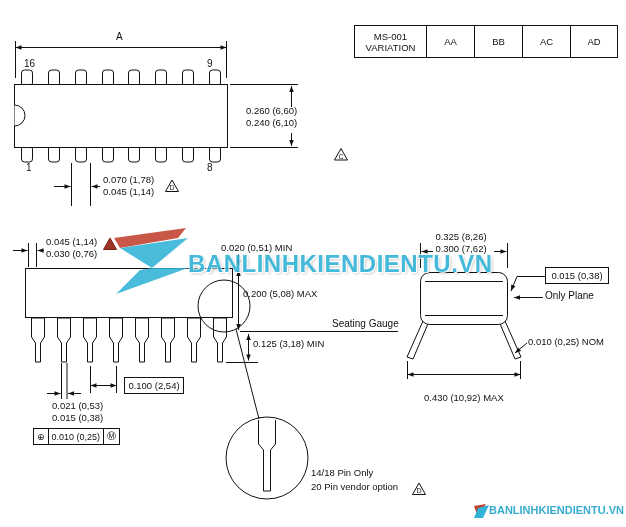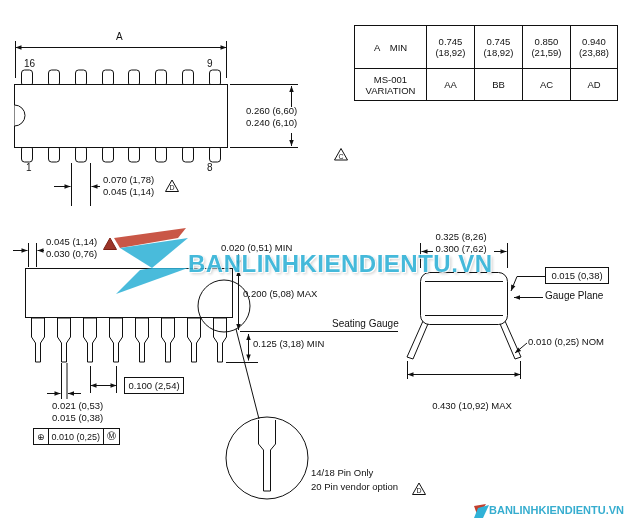--- a/index.html
+++ b/index.html
@@ -190,31 +190,20 @@
 
   <table class="dim-table">
     <colgroup>
         <col style="width:72px">
         <col style="width:48px">
         <col style="width:48px">
         <col style="width:48px">
         <col style="width:47px">
       </colgroup>
     <tbody>
-    <tr style="height:43px">
-      <td>A MIN</td>
-      <td>0.745
-(18,92)</td>
-      <td>0.745
-(18,92)</td>
-      <td>0.850
-(21,59)</td>
-      <td>0.940
-(23,88)</td>
-    </tr>
     <tr style="height:32px">
       <td>MS-001
 VARIATION</td>
       <td>AA</td>
       <td>BB</td>
       <td>AC</td>
       <td>AD</td>
     </tr>
   </tbody>
     </table>
@@ -232,20 +221,20 @@
     <span>⊕</span>
     <span class="sep">0.010 (0,25)</span>
     <span class="sep">Ⓜ</span>
   </div>
   <div class="lbl" style="left:311px;top:467px">14/18 Pin Only</div>
   <div class="lbl" style="left:311px;top:481px">20 Pin vendor option</div>
 
   <div class="lbl" style="left:430px;top:231px;width:62px;text-align:center">0.325 (8,26)
 0.300 (7,62)</div>
   <div class="boxed" style="left:545px;top:267px;width:62px;height:15px">0.015 (0,38)</div>
-  <div class="lbl big" style="left:545px;top:290px">Gauge Plane</div>
+  <div class="lbl big" style="left:545px;top:290px">Only Plane</div>
   <div class="lbl" style="left:528px;top:336px">0.010 (0,25) NOM</div>
-  <div class="lbl" style="left:424px;top:400px;width:96px;text-align:center">0.430 (10,92) MAX</div>
+  <div class="lbl" style="left:424px;top:392px;width:96px;">0.430 (10,92) MAX</div>
 
   <div class="wm-text" style="left:188px;top:250px">BANLINHKIENDIENTU.VN</div>
   <div class="wm-corner" style="left:489px;top:504px">BANLINHKIENDIENTU.VN</div>
 
 </div>
 
 </body></html>

